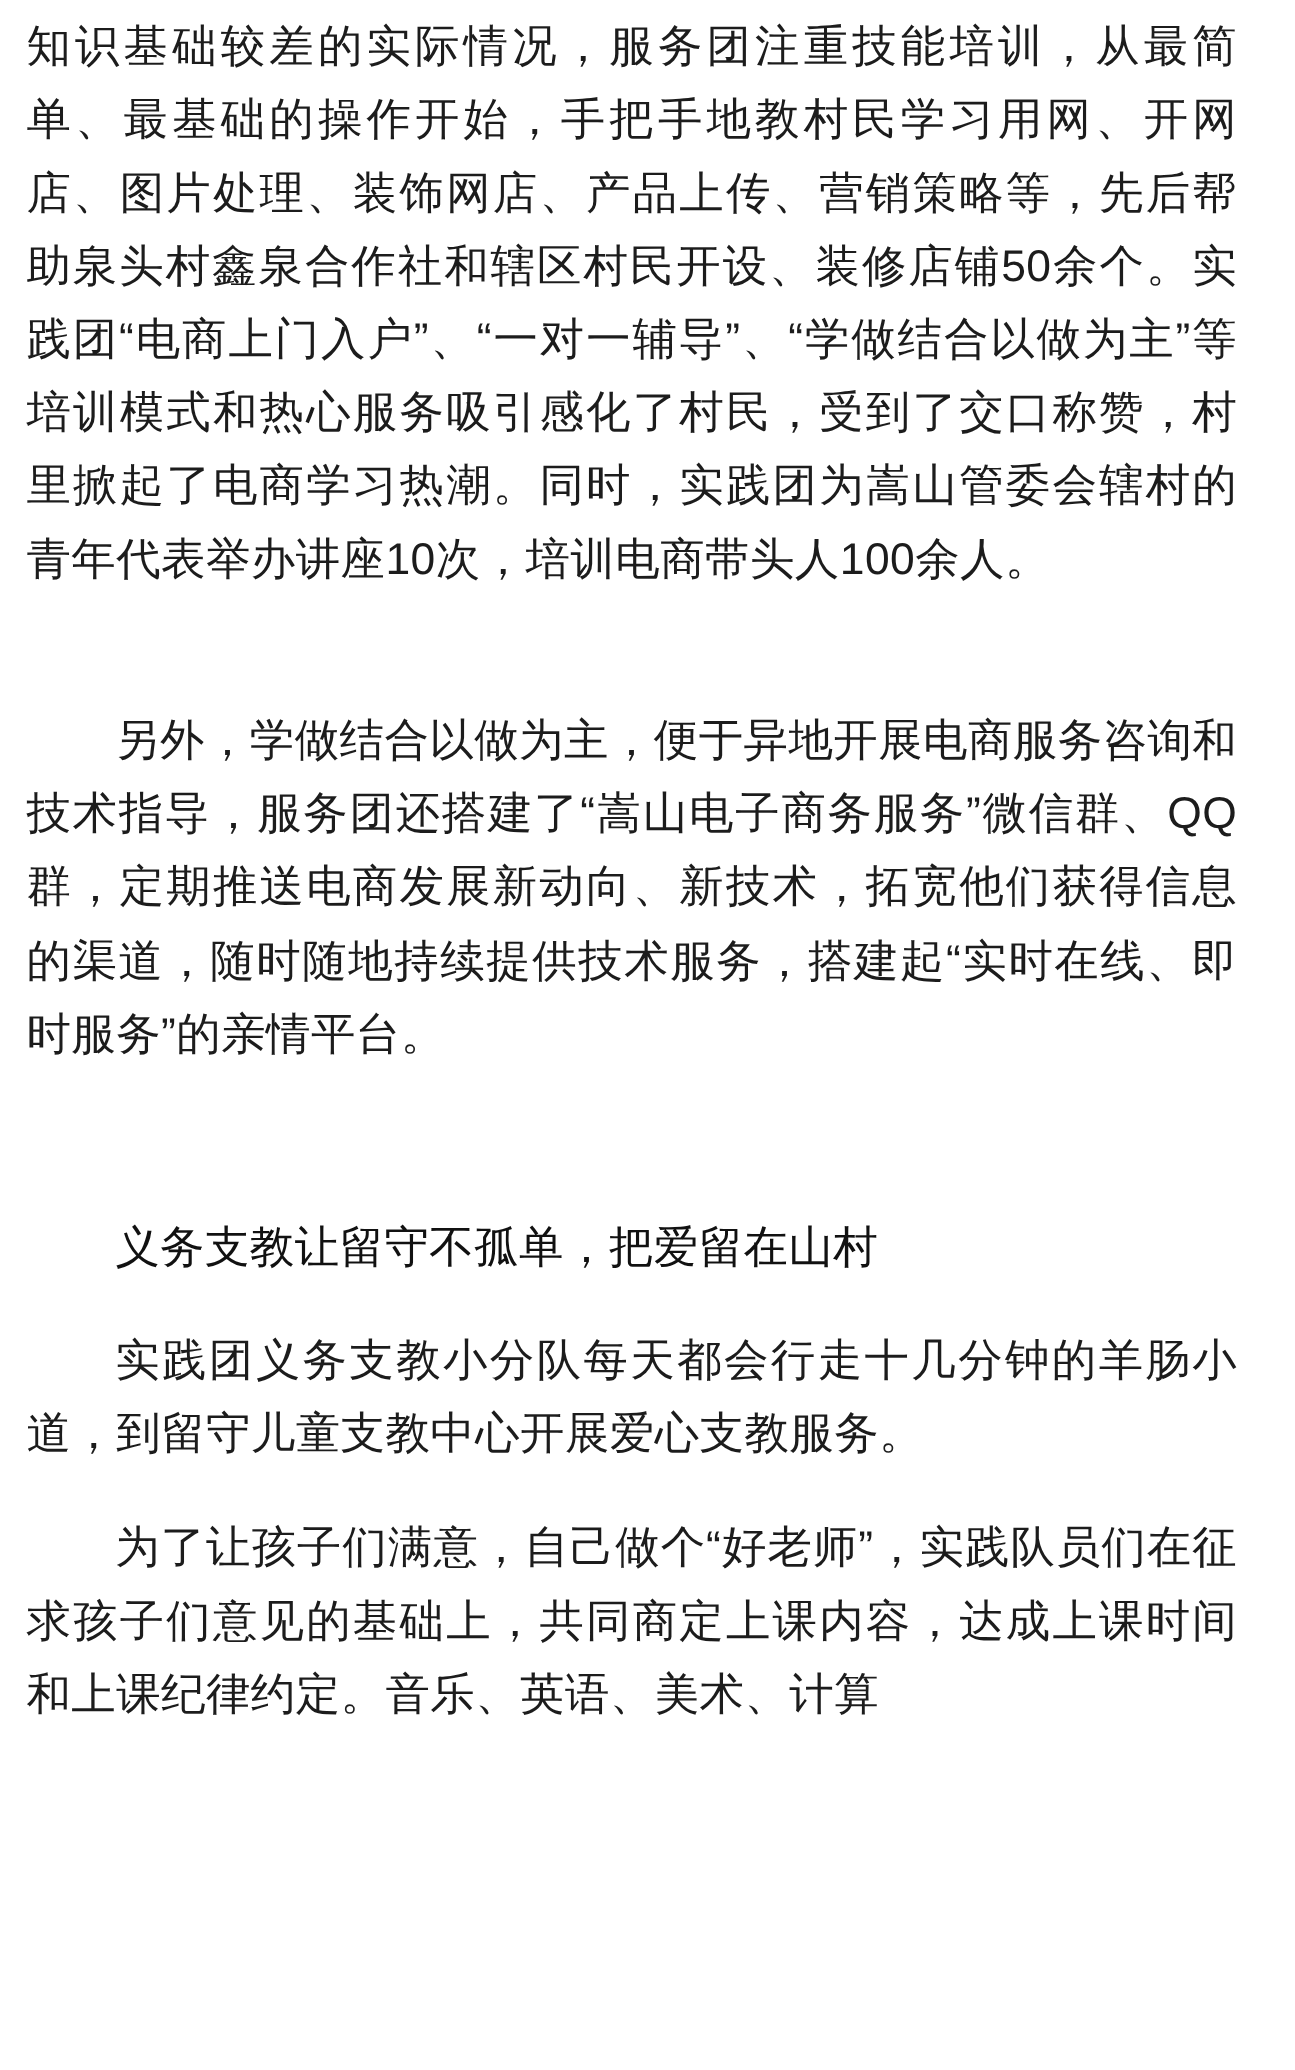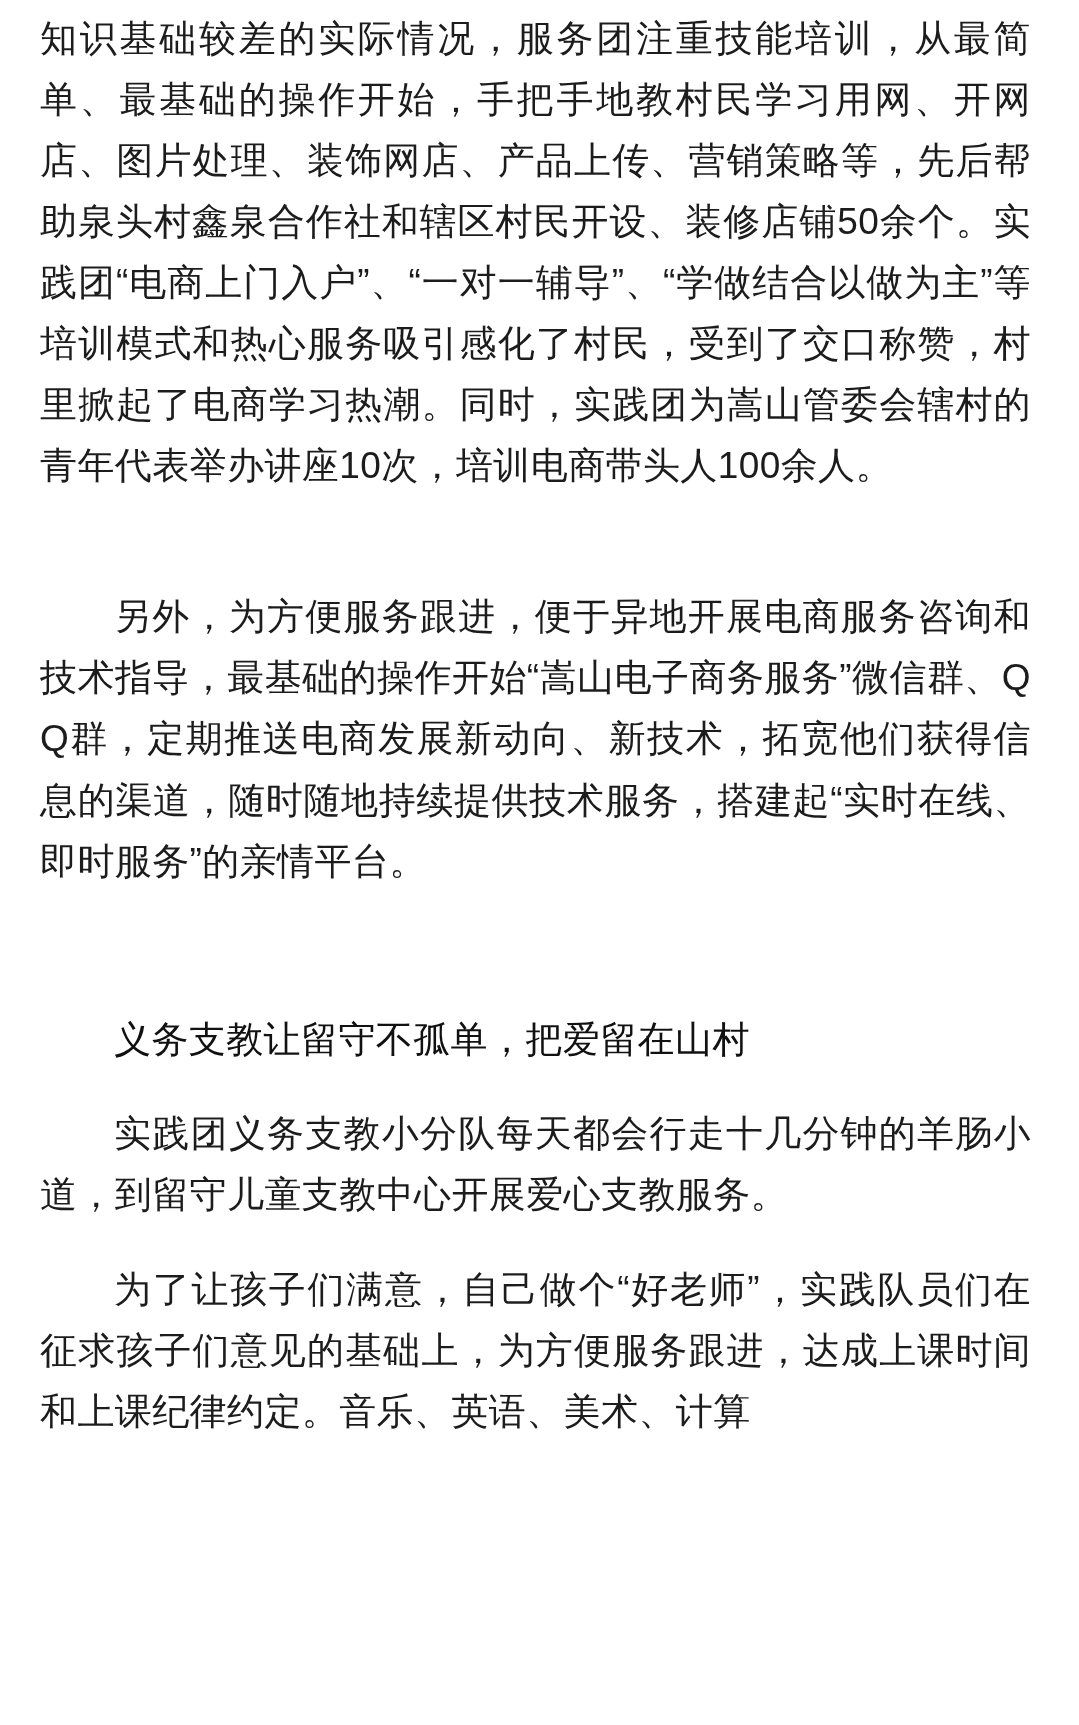--- a/index.html
+++ b/index.html
@@ -11,21 +11,21 @@
     width: 1079px;
     min-height: 1725px;
     font-family: "Liberation Sans", "DejaVu Sans", sans-serif;
     color: #1a1a1a;
     -webkit-font-smoothing: antialiased;
   }
   .page {
     width: 1079px;
     min-height: 1725px;
     box-sizing: border-box;
-    padding: 8px 48px 0 40px;
+    padding: 8px 48px 0 22px;
     background: #ffffff;
     overflow: hidden;
   }
   .para {
     font-size: 37px;
     line-height: 1.65;
     text-align: justify;
     text-justify: inter-ideograph;
     letter-spacing: 0.4px;
     color: #1c1c1c;
@@ -50,27 +50,27 @@
 </style>
 </head>
 <body>
 
 <div class="page">
 
   <p class="para">知识基础较差的实际情况，服务团注重技能培训，从最简单、最基础的操作开始，手把手地教村民学习用网、开网店、图片处理、装饰网店、产品上传、营销策略等，先后帮助泉头村鑫泉合作社和辖区村民开设、装修店铺50余个。实践团“电商上门入户”、“一对一辅导”、“学做结合以做为主”等培训模式和热心服务吸引感化了村民，受到了交口称赞，村里掀起了电商学习热潮。同时，实践团为嵩山管委会辖村的青年代表举办讲座10次，培训电商带头人100余人。</p>
 
   <div class="spacer-md"></div>
 
-  <p class="para indent">另外，为方便服务跟进，便于异地开展电商服务咨询和技术指导，最基础的操作开始“嵩山电子商务服务”微信群、QQ群，定期推送电商发展新动向、新技术，拓宽他们获得信息的渠道，随时随地持续提供技术服务，搭建起“实时在线、即时服务”的亲情平台。</p>
+  <p class="para indent">另外，学做结合以做为主，便于异地开展电商服务咨询和技术指导，服务团还搭建了“嵩山电子商务服务”微信群、QQ群，定期推送电商发展新动向、新技术，拓宽他们获得信息的渠道，随时随地持续提供技术服务，搭建起“实时在线、即时服务”的亲情平台。</p>
 
   <div class="spacer-lg"></div>
 
   <h2 class="heading">义务支教让留守不孤单，把爱留在山村</h2>
 
   <div class="spacer-sm"></div>
 
   <p class="para indent">实践团义务支教小分队每天都会行走十几分钟的羊肠小道，到留守儿童支教中心开展爱心支教服务。</p>
 
   <div class="spacer-sm"></div>
 
-  <p class="para indent">为了让孩子们满意，自己做个“好老师”，实践队员们在征求孩子们意见的基础上，为方便服务跟进，达成上课时间和上课纪律约定。音乐、英语、美术、计算</p>
+  <p class="para indent">为了让孩子们满意，自己做个“好老师”，实践队员们在征求孩子们意见的基础上，共同商定上课内容，达成上课时间和上课纪律约定。音乐、英语、美术、计算</p>
 
 </div>
 
 </body></html>

